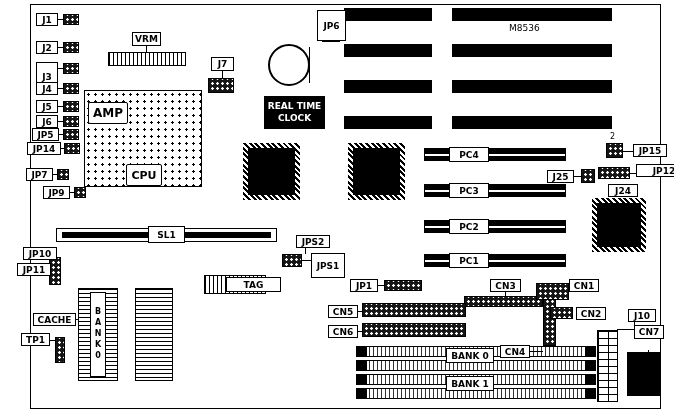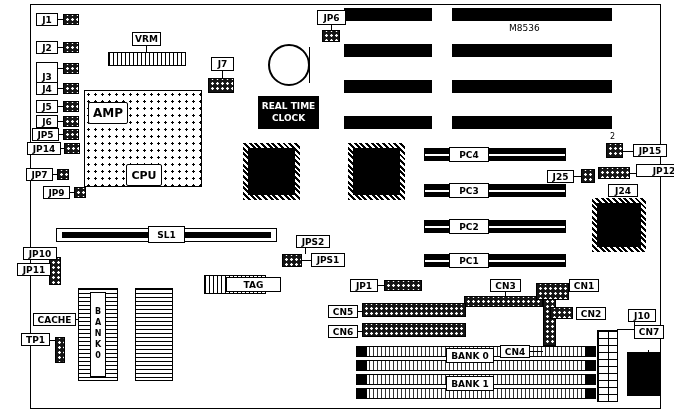--- a/index.html
+++ b/index.html
@@ -102,26 +102,26 @@
   <div class="hatchv" style="left:108px;top:52px;width:78px;height:14px"></div>
 
   <div class="sqlabel" style="left:88px;top:74px;width:40px;height:22px;font-size:12px">AMP</div>
   <div class="socket" style="left:84px;top:90px;width:118px;height:97px"></div>
   <div class="sqlabel" style="left:126px;top:136px;width:36px;height:22px;font-size:11px">CPU</div>
 
   <div class="callout" style="left:211px;top:57px;width:23px;height:14px">J7</div>
   <div class="line" style="left:222px;top:71px;width:1px;height:7px"></div>
   <div class="conn" style="left:208px;top:78px;width:26px;height:15px"></div>
 
-  <div class="callout" style="left:317px;top:10px;width:29px;height:15px">JP6</div>
+  <div class="callout" style="left:317px;top:10px;width:29px;height:31px">JP6</div>
   <div class="line" style="left:331px;top:23px;width:1px;height:7px"></div>
   <div class="conn" style="left:322px;top:30px;width:18px;height:12px"></div>
   <div class="battery" style="left:268px;top:44px;width:42px;height:42px"></div>
   <div class="line" style="left:309px;top:47px;width:1px;height:36px"></div>
-  <div class="blackbox" style="left:258px;top:96px;width:61px;height:33px;font-size:9px;line-height:1.25">
+  <div class="blackbox" style="left:264px;top:96px;width:61px;height:33px;font-size:9px;line-height:1.25">
     <span>REAL TIME</span>
     <span>CLOCK</span>
   </div>
 
   <div class="isa" style="left:344px;top:8px;width:88px;height:13px"></div>
   <div class="isa" style="left:452px;top:8px;width:160px;height:13px"></div>
   <div class="isa" style="left:344px;top:44px;width:88px;height:13px"></div>
   <div class="isa" style="left:452px;top:44px;width:160px;height:13px"></div>
   <div class="isa" style="left:344px;top:80px;width:88px;height:13px"></div>
   <div class="isa" style="left:452px;top:80px;width:160px;height:13px"></div>
@@ -154,21 +154,21 @@
 
   <div class="qfp" style="left:243px;top:143px;width:57px;height:57px"></div>
   <div class="qfp" style="left:348px;top:143px;width:57px;height:57px"></div>
 
   <div class="slot" style="left:56px;top:228px;width:221px;height:14px">
     <div class="groove"></div>
   </div>
   <div class="callout" style="left:148px;top:226px;width:37px;height:17px">SL1</div>
 
   <div class="callout" style="left:296px;top:235px;width:34px;height:13px">JPS2</div>
-  <div class="callout" style="left:311px;top:253px;width:34px;height:14px">JPS1</div>
+  <div class="callout" style="left:311px;top:253px;width:34px;height:25px">JPS1</div>
   <div class="conn" style="left:282px;top:254px;width:20px;height:13px"></div>
   <div class="line" style="left:305px;top:248px;width:1px;height:6px"></div>
   <div class="line" style="left:302px;top:260px;width:9px;height:1px"></div>
 
   <div class="hatchv" style="left:204px;top:275px;width:62px;height:19px"></div>
   <div class="callout" style="left:226px;top:277px;width:55px;height:15px">TAG</div>
 
   <div class="hatchh" style="left:78px;top:288px;width:40px;height:93px"></div>
   <div class="hatchh" style="left:135px;top:288px;width:38px;height:93px"></div>
   <div class="vlabel" style="left:90px;top:292px;width:16px;height:85px">BANK0</div>

